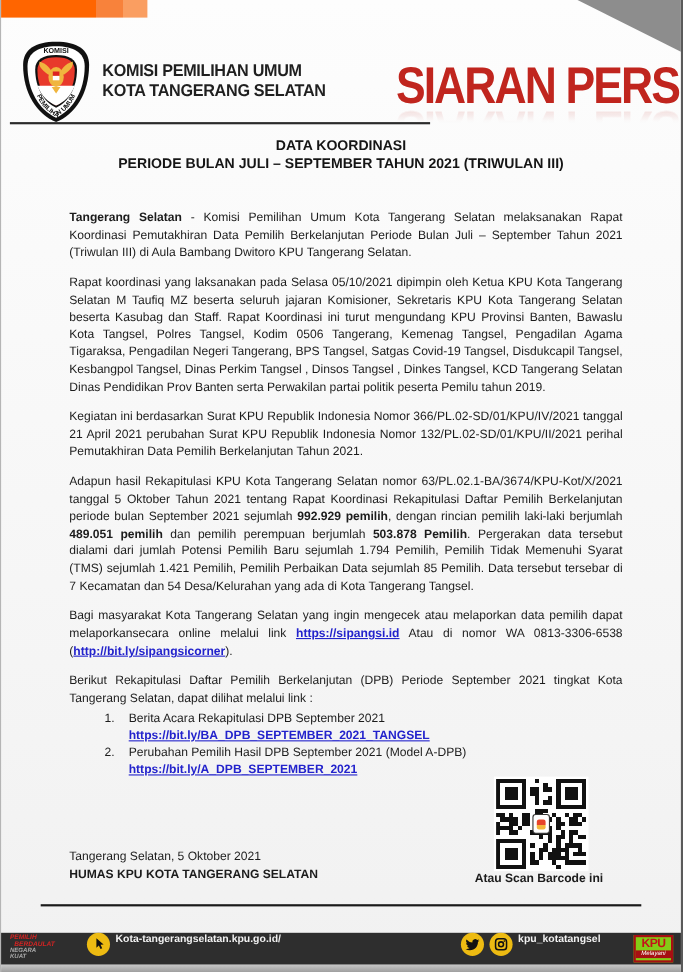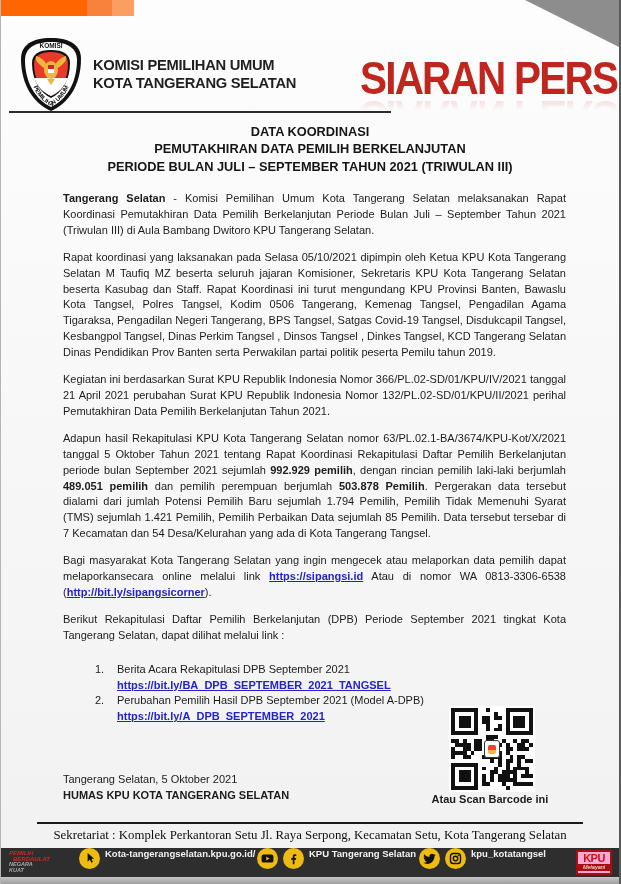--- a/index.html
+++ b/index.html
@@ -53,21 +53,21 @@
   .foot-strip{position:absolute;top:877px;left:0;width:100%;height:7px;
           background:linear-gradient(180deg,#c8c8c8,#9d9d9d);}
   .campaign{position:absolute;left:8px;top:3px;line-height:5.6px;font-weight:bold;font-style:italic;}
   .campaign .red{color:#d42423;font-size:6px;}
   .campaign .gray{color:#a9a9a9;font-size:5.5px;}
   .fgroup{position:absolute;top:0;height:34px;display:flex;align-items:flex-start;gap:5px;}
   .ficon{width:21px;height:21px;border-radius:50%;background:#edbb12;flex:none;
           display:flex;align-items:center;justify-content:center;}
   .ficon svg{width:15px;height:15px;display:block;}
   .ftext{color:#f2f2f2;font-weight:bold;font-size:9.5px;white-space:nowrap;}
-  .kpu-badge{position:absolute;right:7px;top:2px;width:36px;height:25px;background:#f9a8d4;
+  .kpu-badge{position:absolute;right:7px;top:2px;width:36px;height:25px;background:#84cc16;
           border:2px solid #a60f12;box-sizing:border-box;text-align:center;}
   .kpu-badge .kpu-top{color:#c3131a;font-weight:800;font-size:11px;line-height:12px;letter-spacing:-.5px;}
   .kpu-badge .kpu-bot{background:#a60f12;color:#fff;font-size:5.5px;line-height:7px;font-style:italic;}
 </style>
 </head>
 <body>
 
 <div class="page">
 
   <div class="topbar"></div>
@@ -101,31 +101,30 @@
   <div class="org-name">
     <div>KOMISI PEMILIHAN UMUM</div>
     <div>KOTA TANGERANG SELATAN</div>
   </div>
 
   <div class="banner">SIARAN PERS</div>
   <div class="head-rule"></div>
 
   <div class="doc-title">
     <div>DATA KOORDINASI</div>
-    <div>PEMUTAKHIRAN DATA PEMILIH BERKELANJUTAN</div>
     <div>PERIODE BULAN JULI – SEPTEMBER TAHUN 2021 (TRIWULAN III)</div>
   </div>
 
   <div class="doc-body">
     <p class="doc-par"><span style="font-weight: bold;">Tangerang Selatan</span><span> - Komisi Pemilihan Umum Kota Tangerang Selatan melaksanakan Rapat Koordinasi Pemutakhiran Data Pemilih Berkelanjutan Periode Bulan Juli – September Tahun 2021 (Triwulan III) di Aula Bambang Dwitoro KPU Tangerang Selatan.</span></p>
     <p class="doc-par"><span>Rapat koordinasi yang laksanakan pada Selasa 05/10/2021 dipimpin oleh Ketua KPU Kota Tangerang Selatan M Taufiq MZ beserta seluruh jajaran Komisioner, Sekretaris KPU Kota Tangerang Selatan beserta Kasubag dan Staff. Rapat Koordinasi ini turut mengundang KPU Provinsi Banten, Bawaslu Kota Tangsel, Polres Tangsel, Kodim 0506 Tangerang, Kemenag Tangsel, Pengadilan Agama Tigaraksa, Pengadilan Negeri Tangerang, BPS Tangsel, Satgas Covid-19 Tangsel, Disdukcapil Tangsel, Kesbangpol Tangsel, Dinas Perkim Tangsel , Dinsos Tangsel , Dinkes Tangsel, KCD Tangerang Selatan Dinas Pendidikan Prov Banten serta Perwakilan partai politik peserta Pemilu tahun 2019.</span></p>
     <p class="doc-par"><span>Kegiatan ini berdasarkan Surat KPU Republik Indonesia Nomor 366/PL.02-SD/01/KPU/IV/2021 tanggal 21 April 2021 perubahan Surat KPU Republik Indonesia Nomor 132/PL.02-SD/01/KPU/II/2021 perihal Pemutakhiran Data Pemilih Berkelanjutan Tahun 2021.</span></p>
     <p class="doc-par"><span>Adapun hasil Rekapitulasi KPU Kota Tangerang Selatan nomor 63/PL.02.1-BA/3674/KPU-Kot/X/2021 tanggal 5 Oktober Tahun 2021 tentang Rapat Koordinasi Rekapitulasi Daftar Pemilih Berkelanjutan periode bulan September 2021 sejumlah </span><span style="font-weight: bold;">992.929 pemilih</span><span>, dengan rincian pemilih laki-laki berjumlah </span><span style="font-weight: bold;">489.051 pemilih</span><span> dan pemilih perempuan berjumlah </span><span style="font-weight: bold;">503.878 Pemilih</span><span>. Pergerakan data tersebut dialami dari jumlah Potensi Pemilih Baru sejumlah 1.794 Pemilih, Pemilih Tidak Memenuhi Syarat (TMS) sejumlah 1.421 Pemilih, Pemilih Perbaikan Data sejumlah 85 Pemilih. Data tersebut tersebar di 7 Kecamatan dan 54 Desa/Kelurahan yang ada di Kota Tangerang Tangsel.</span></p>
     <p class="doc-par"><span>Bagi masyarakat Kota Tangerang Selatan yang ingin mengecek atau melaporkan data pemilih dapat melaporkansecara online melalui link </span><a class="doclink" style="font-weight: bold;">https://sipangsi.id</a><span> Atau di nomor WA 0813-3306-6538 (</span><a class="doclink" style="font-weight: bold; margin-top: 30px;">http://bit.ly/sipangsicorner</a><span>).</span></p>
-    <p class="doc-par" style="margin-bottom:18px"><span>Berikut Rekapitulasi Daftar Pemilih Berkelanjutan (DPB) Periode September 2021 tingkat Kota Tangerang Selatan, dapat dilihat melalui link :</span></p>
+    <p class="doc-par" style="margin-bottom:2px"><span>Berikut Rekapitulasi Daftar Pemilih Berkelanjutan (DPB) Periode September 2021 tingkat Kota Tangerang Selatan, dapat dilihat melalui link :</span></p>
 
     <div class="list-row">
       <div class="list-num">1.</div>
       <div class="list-body">
         <div>Berita Acara Rekapitulasi DPB September 2021</div>
         <a class="doclink">https://bit.ly/BA_DPB_SEPTEMBER_2021_TANGSEL</a>
       </div>
     </div>
     <div class="list-row">
       <div class="list-num">2.</div>
@@ -271,53 +270,38 @@
           <rect x="1" y="15" width="5" height="5" fill="#fff"></rect>
           <rect x="2" y="16" width="3" height="3" fill="#111"></rect>
         </svg></div>
     <div class="qr-center">
         <i></i>
       </div>
   </div>
   <div class="qr-caption">Atau Scan Barcode ini</div>
 
   <div class="foot-rule"></div>
-  <div class="secretariat">Sekretariat : Komplek Perkantoran Setu Jl. Raya Serpong, Kecamatan Setu, Kota Tangerang Selatan</div>
 
   <div class="footer">
     <div class="campaign">
       <div class="red">PEMILIH</div>
       <div class="red" style="padding-left:4px">BERDAULAT</div>
       <div class="gray">NEGARA</div>
       <div class="gray">KUAT</div>
     </div>
 
     <div class="fgroup" style="left:78px">
       <span class="ficon">
         <svg viewBox="0 0 24 24" fill="#111">
             <path d="M9 3l0 14 3.6-3.4 2.4 5.2 2.5-1.1-2.4-5.2 4.4-.3z"></path>
           </svg>
       </span>
       <span class="ftext">Kota-tangerangselatan.kpu.go.id/</span>
     </div>
 
-    <div class="fgroup" style="left:256px">
-      <span class="ficon">
-        <svg viewBox="0 0 24 24">
-            <rect x="2.5" y="5.5" width="19" height="13" rx="3.5" fill="#111"></rect>
-            <path d="M10 9l5.5 3L10 15z" fill="#edbb12"></path>
-          </svg>
-      </span>
-      <span class="ficon">
-        <svg viewBox="0 0 24 24" fill="#111">
-            <path d="M13.5 21v-7h2.4l.4-2.8h-2.8V9.3c0-.8.3-1.4 1.5-1.4h1.4V5.4c-.3 0-1.1-.1-2.1-.1-2.1 0-3.5 1.3-3.5 3.6v2.3H8.3V14h2.5v7z"></path>
-          </svg>
-      </span>
-      <span class="ftext">KPU Tangerang Selatan</span>
-    </div>
 
     <div class="fgroup" style="left:418px">
       <span class="ficon">
         <svg viewBox="0 0 24 24" fill="#111">
             <path d="M22 6.3c-.7.3-1.5.6-2.3.7.8-.5 1.5-1.3 1.8-2.3-.8.5-1.7.8-2.6 1a4.1 4.1 0 0 0-7 3.7A11.6 11.6 0 0 1 3.4 5.1a4.1 4.1 0 0 0 1.3 5.5c-.7 0-1.3-.2-1.9-.5v.1c0 2 1.4 3.6 3.3 4a4.2 4.2 0 0 1-1.9.1 4.1 4.1 0 0 0 3.8 2.9A8.2 8.2 0 0 1 2 18.8a11.6 11.6 0 0 0 6.3 1.8c7.5 0 11.7-6.3 11.7-11.7v-.5c.8-.6 1.5-1.3 2-2.1z"></path>
           </svg>
       </span>
       <span class="ficon">
         <svg viewBox="0 0 24 24" fill="none" stroke="#111" stroke-width="2.2">
             <rect x="4" y="4" width="16" height="16" rx="4.5"></rect>

